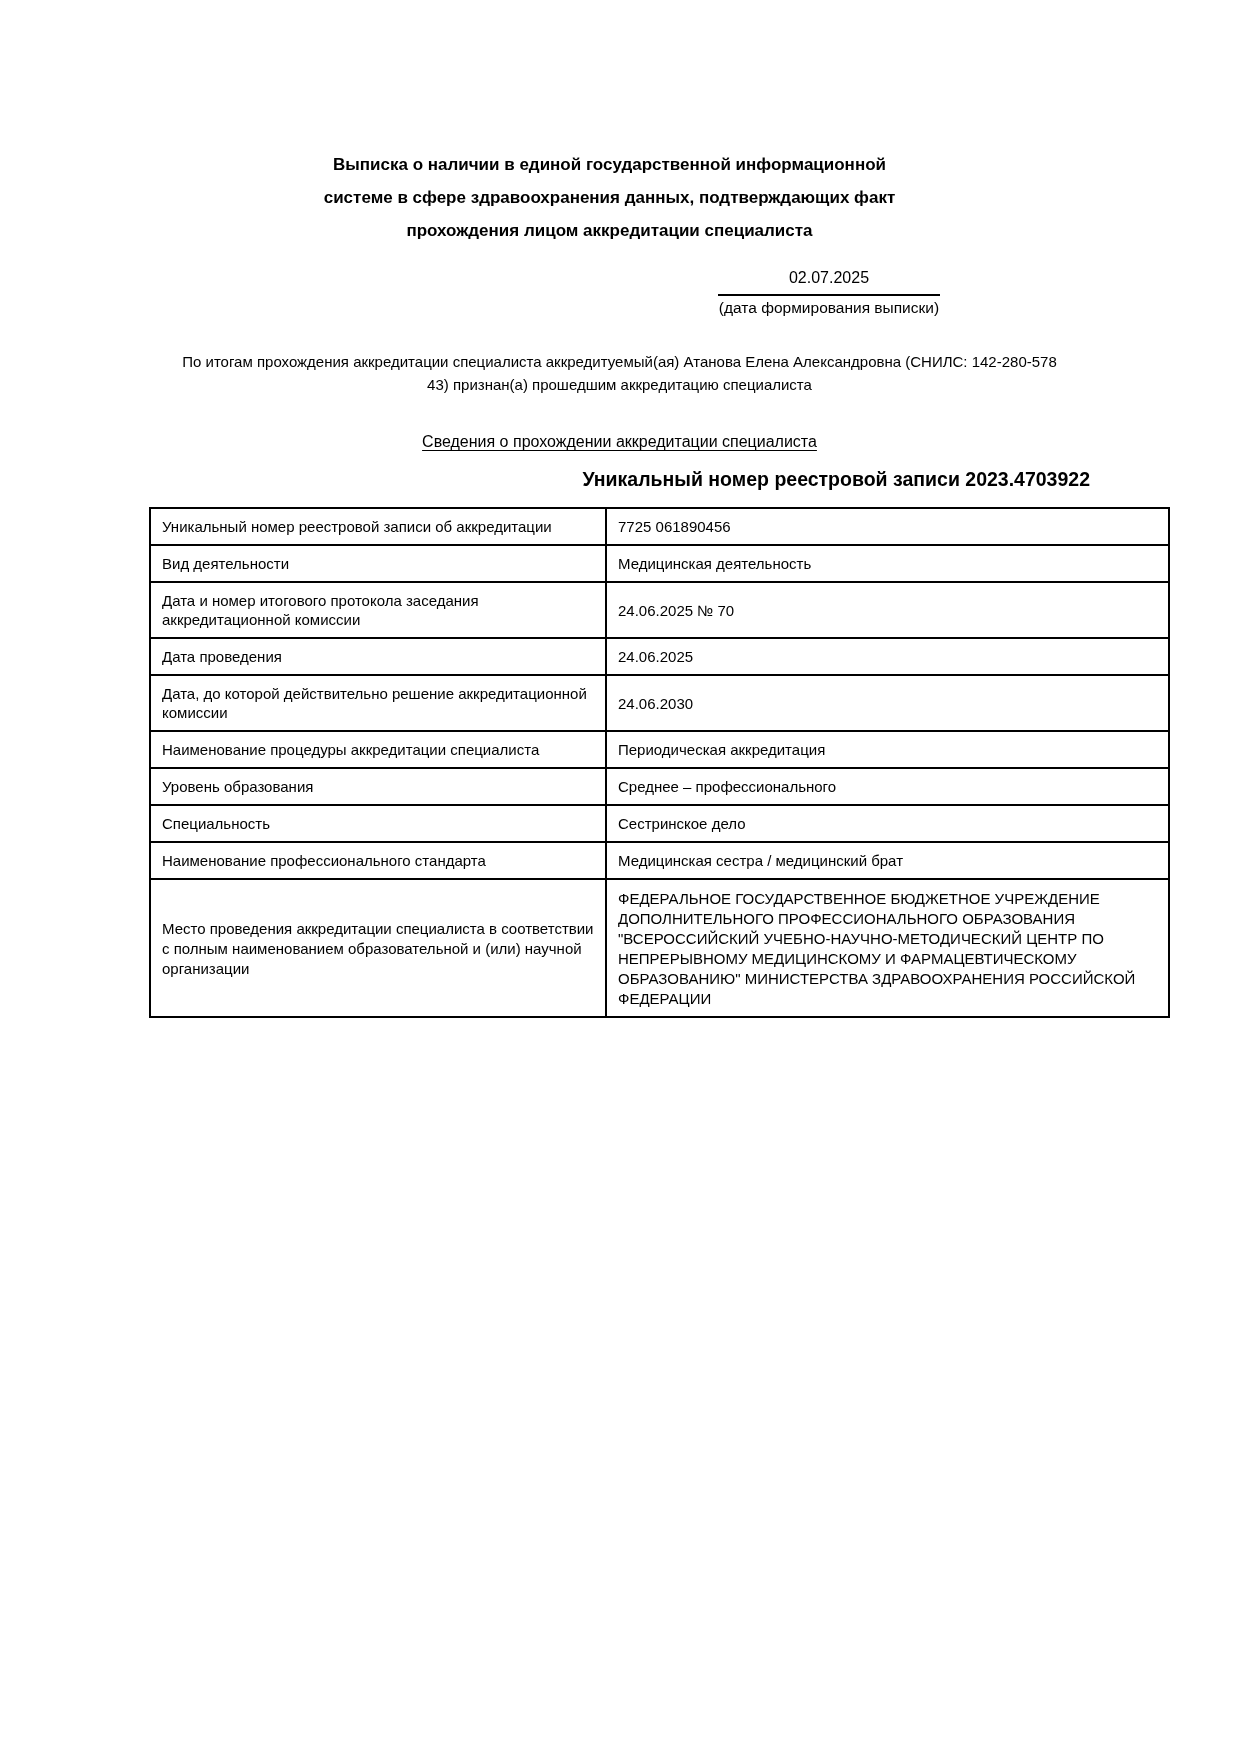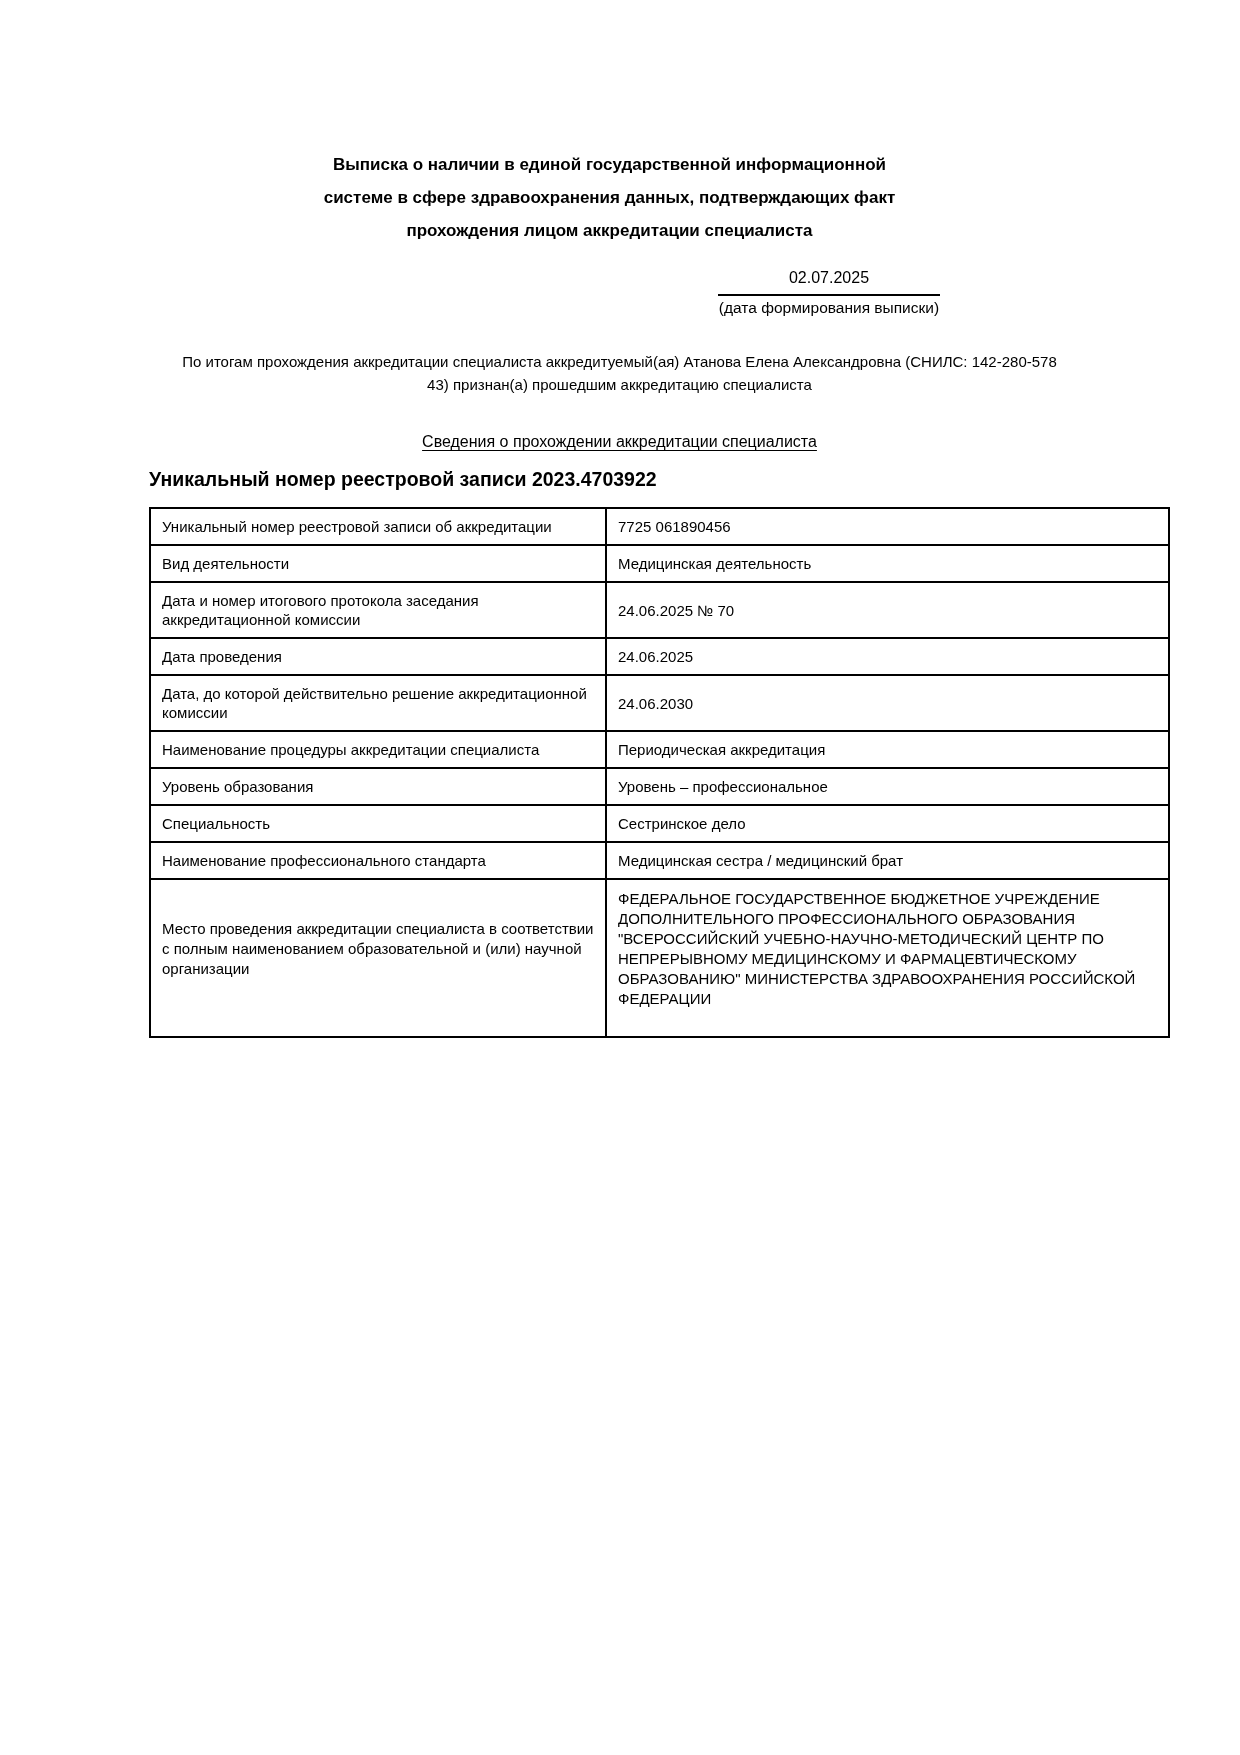--- a/index.html
+++ b/index.html
@@ -55,41 +55,41 @@
   .section-heading {
     margin-top: 37px;
     text-align: center;
     font-size: 16px;
     font-weight: normal;
     text-decoration: underline;
     text-underline-offset: 3px;
   }
   .registry-heading {
     margin-top: 17px;
-    text-align: left;
+    text-align: right;
     font-size: 19.5px;
     font-weight: bold;
   }
   table.acc-table {
     margin-top: 13px;
     width: 941px;
     border-collapse: collapse;
     table-layout: fixed;
   }
   table.acc-table td {
     border: 2px solid #000000;
     font-size: 15px;
     line-height: 19px;
     padding: 8px 11px;
     vertical-align: middle;
     word-wrap: break-word;
   }
   td.label-cell { width: 456px; }
   td.value-cell { width: 563px; }
-  tr.row-tall td { line-height: 20px; padding-top: 9px; padding-bottom: 27px; }
+  tr.row-tall td { line-height: 20px; padding-top: 9px; padding-bottom: 7px; }
 </style>
 </head>
 <body>
 
 <div class="page">
 
   <h1 class="doc-title">
     <span>Выписка о наличии в единой государственной информационной</span>
     <span>системе в сфере здравоохранения данных, подтверждающих факт</span>
     <span>прохождения лицом аккредитации специалиста</span>
@@ -130,21 +130,21 @@
       <tr>
         <td class="label-cell">Дата, до которой действительно решение аккредитационной комиссии</td>
         <td class="value-cell">24.06.2030</td>
       </tr>
       <tr>
         <td class="label-cell">Наименование процедуры аккредитации специалиста</td>
         <td class="value-cell">Периодическая аккредитация</td>
       </tr>
       <tr>
         <td class="label-cell">Уровень образования</td>
-        <td class="value-cell">Уровень – профессиональное</td>
+        <td class="value-cell">Среднее – профессионального</td>
       </tr>
       <tr>
         <td class="label-cell">Специальность</td>
         <td class="value-cell">Сестринское дело</td>
       </tr>
       <tr>
         <td class="label-cell">Наименование профессионального стандарта</td>
         <td class="value-cell">Медицинская сестра / медицинский брат</td>
       </tr>
       <tr class="row-tall">

